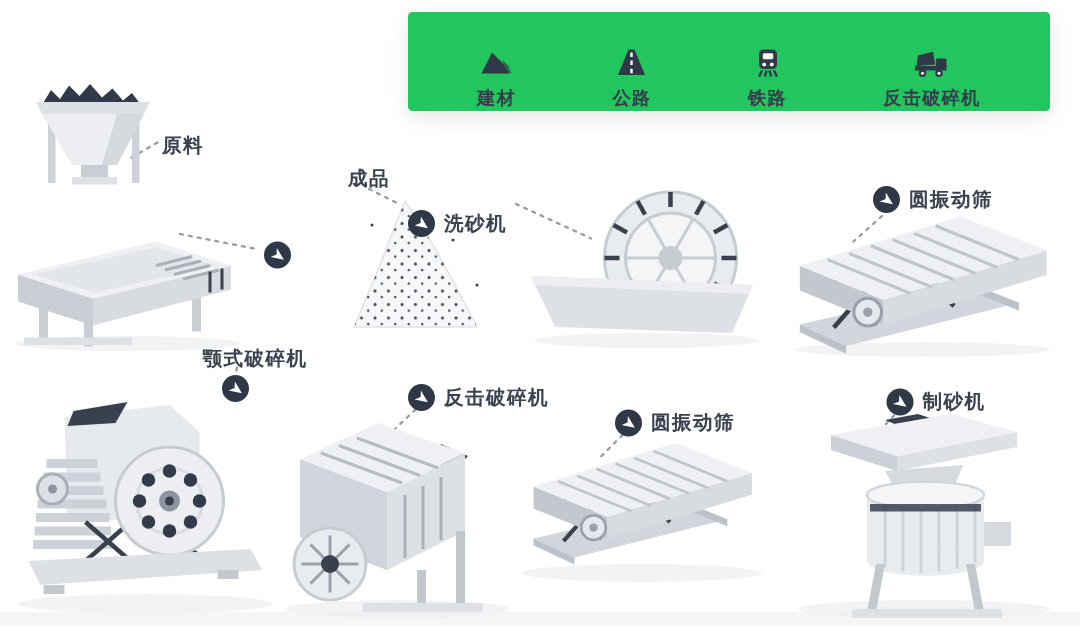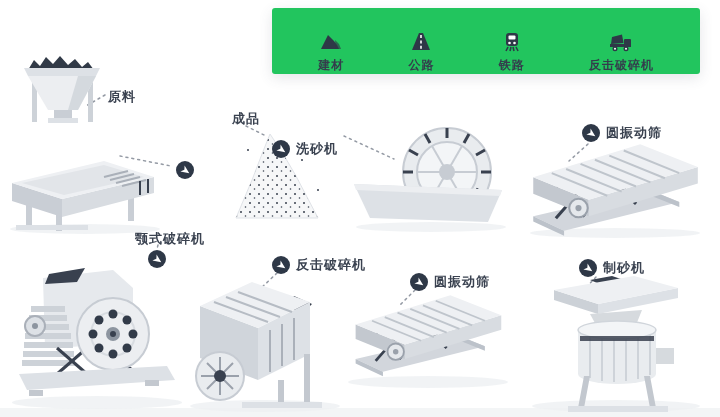--- a/index.html
+++ b/index.html
@@ -392,21 +392,21 @@
 
   <div class="tag" style="left:410px;top:273px;">
     <span class="badge">
       <svg width="11" height="11" viewBox="0 0 12 12">
         <polygon points="2,2 11,6 2,10 4.5,6" fill="#ffffff" transform="rotate(35 6 6)"></polygon>
       </svg>
     </span>
     <span class="tag-text">圆振动筛</span>
   </div>
 
-  <div class="tag" style="left:579px;top:259px;">
+  <div class="tag" style="left:591px;top:259px;">
     <span class="badge">
       <svg width="11" height="11" viewBox="0 0 12 12">
         <polygon points="2,2 11,6 2,10 4.5,6" fill="#ffffff" transform="rotate(35 6 6)"></polygon>
       </svg>
     </span>
     <span class="tag-text">制砂机</span>
   </div>
 
 </div>
 

